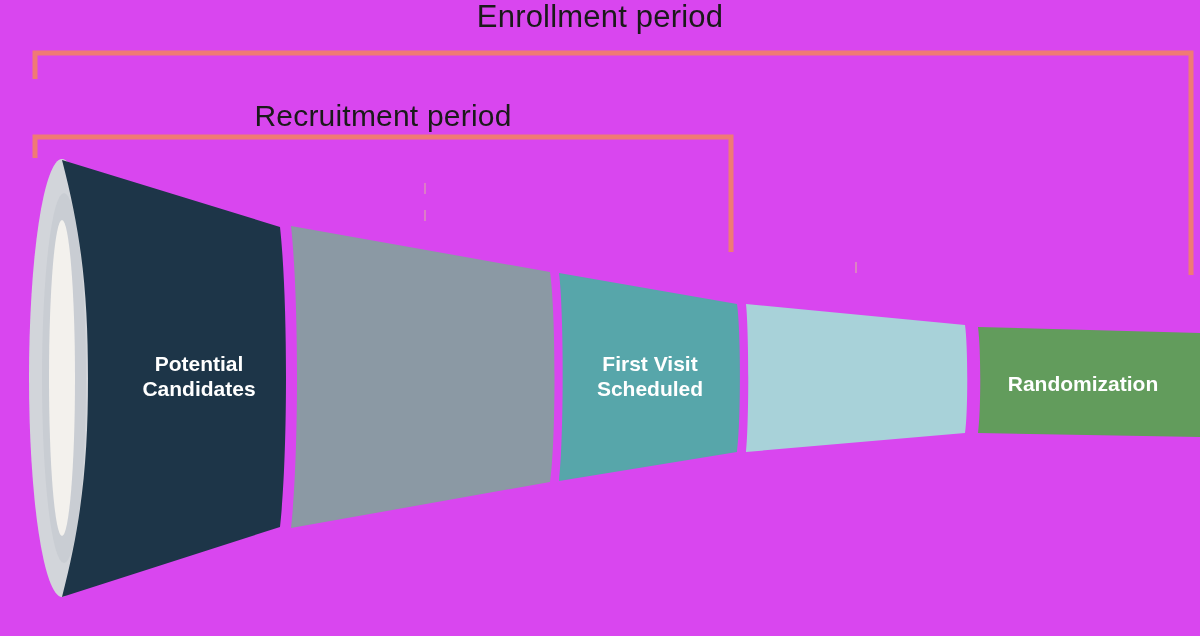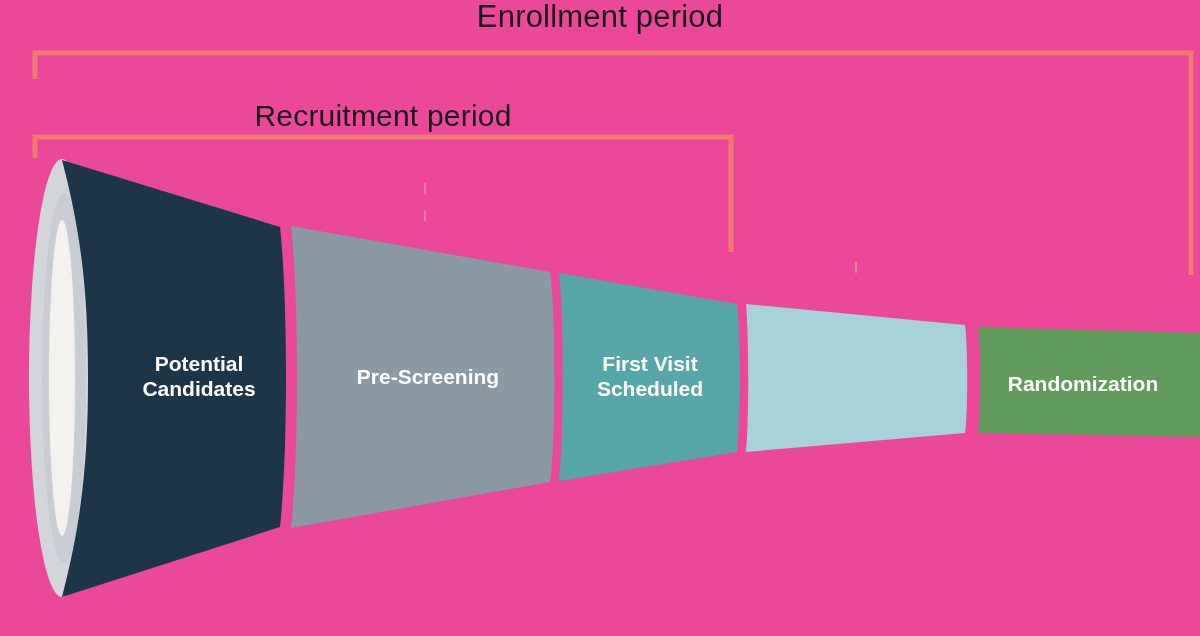--- a/index.html
+++ b/index.html
@@ -8,21 +8,21 @@
     padding: 0;
     background: #ffffff;
   }
   body {
     font-family: "Liberation Sans", sans-serif;
   }
   #stage {
     position: relative;
     width: 1200px;
     height: 636px;
-    background: #ec4899;
+    background: #d946ef;
     overflow: hidden;
   }
   #funnel-svg {
     position: absolute;
     left: 0;
     top: 0;
     width: 1200px;
     height: 636px;
   }
   .period-label {
@@ -103,18 +103,17 @@
     </g>
 
   </svg>
 
   <div class="period-label" id="enrollment-label">Enrollment period</div>
 
   <div class="period-label" id="recruitment-label">Recruitment period</div>
 
   <div class="seg-text" style="color: rgb(255, 255, 255); font-size: 21px; left: -101px; width: 600px; text-align: center; top: 352px;">Potential
 Candidates</div>
-  <div class="seg-text" style="color: rgb(255, 255, 255); font-size: 21px; left: 128px; width: 600px; text-align: center; top: 364.5px;">Pre-Screening</div>
   <div class="seg-text" style="color: rgb(255, 255, 255); font-size: 21px; left: 350px; width: 600px; text-align: center; top: 352px;">First Visit
 Scheduled</div>
   <div class="seg-text" style="color: rgb(255, 255, 255); font-size: 21px; left: 783px; width: 600px; text-align: center; top: 371.5px;">Randomization</div>
 
 </div>
 
 </body></html>

